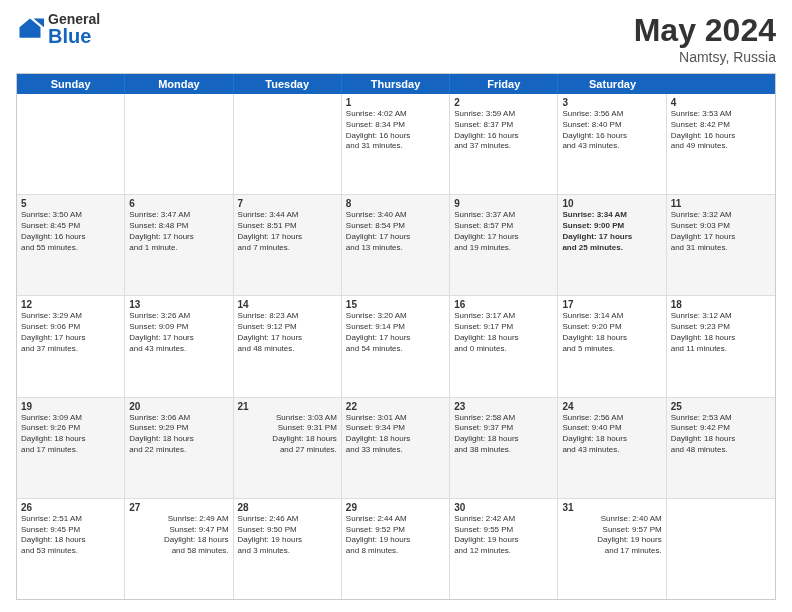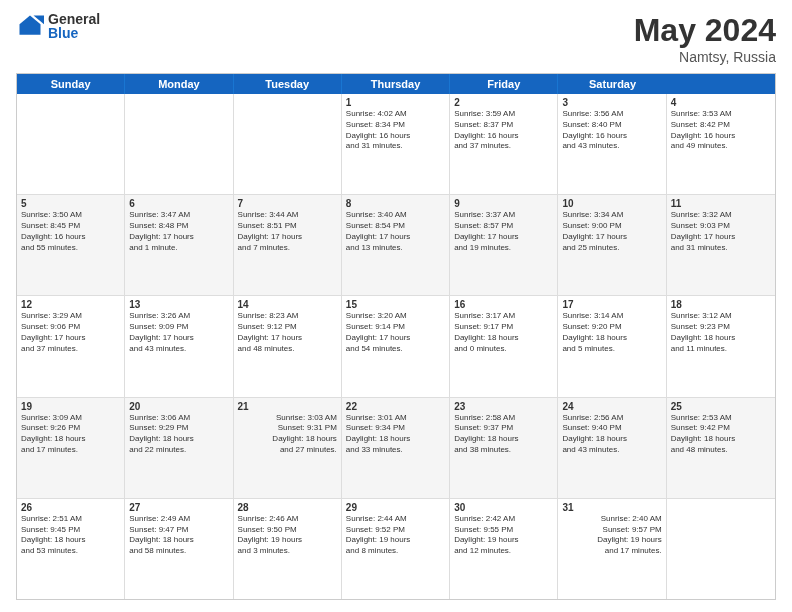--- a/index.html
+++ b/index.html
@@ -32,21 +32,21 @@
       display: flex;
       flex-direction: column;
       line-height: 1;
     }
     .logo-general {
       font-size: 14px;
       font-weight: bold;
       color: #333;
     }
     .logo-blue {
-      font-size: 14px;
+      font-size: 20px;
       font-weight: bold;
       color: #1565c0;
     }
     .logo-icon {
       width: 28px;
       height: 28px;
     }
     .title-block {
       text-align: right;
     }
@@ -210,21 +210,21 @@
           </div>
           <div class="cal-cell">
             <span class="day-num">9</span>
             <div class="day-info" style="white-space: pre-line;">Sunrise: 3:37 AM
 Sunset: 8:57 PM
 Daylight: 17 hours
 and 19 minutes.</div>
           </div>
           <div class="cal-cell">
             <span class="day-num">10</span>
-            <div class="day-info" style="white-space: pre-line;">Sunrise: 3:34 AM
+            <div class="day-info" style="white-space: pre-line; font-weight: bold;">Sunrise: 3:34 AM
 Sunset: 9:00 PM
 Daylight: 17 hours
 and 25 minutes.</div>
           </div>
           <div class="cal-cell">
             <span class="day-num">11</span>
             <div class="day-info" style="white-space: pre-line;">Sunrise: 3:32 AM
 Sunset: 9:03 PM
 Daylight: 17 hours
 and 31 minutes.</div>
@@ -335,21 +335,21 @@
         <div class="cal-row">
           <div class="cal-cell">
             <span class="day-num">26</span>
             <div class="day-info" style="white-space: pre-line;">Sunrise: 2:51 AM
 Sunset: 9:45 PM
 Daylight: 18 hours
 and 53 minutes.</div>
           </div>
           <div class="cal-cell">
             <span class="day-num">27</span>
-            <div class="day-info" style="white-space: pre-line;">Sunrise: 2:49 AM
+            <div class="day-info" style="white-space: pre-line; text-align: right;">Sunrise: 2:49 AM
 Sunset: 9:47 PM
 Daylight: 18 hours
 and 58 minutes.</div>
           </div>
           <div class="cal-cell">
             <span class="day-num">28</span>
             <div class="day-info" style="white-space: pre-line;">Sunrise: 2:46 AM
 Sunset: 9:50 PM
 Daylight: 19 hours
 and 3 minutes.</div>

